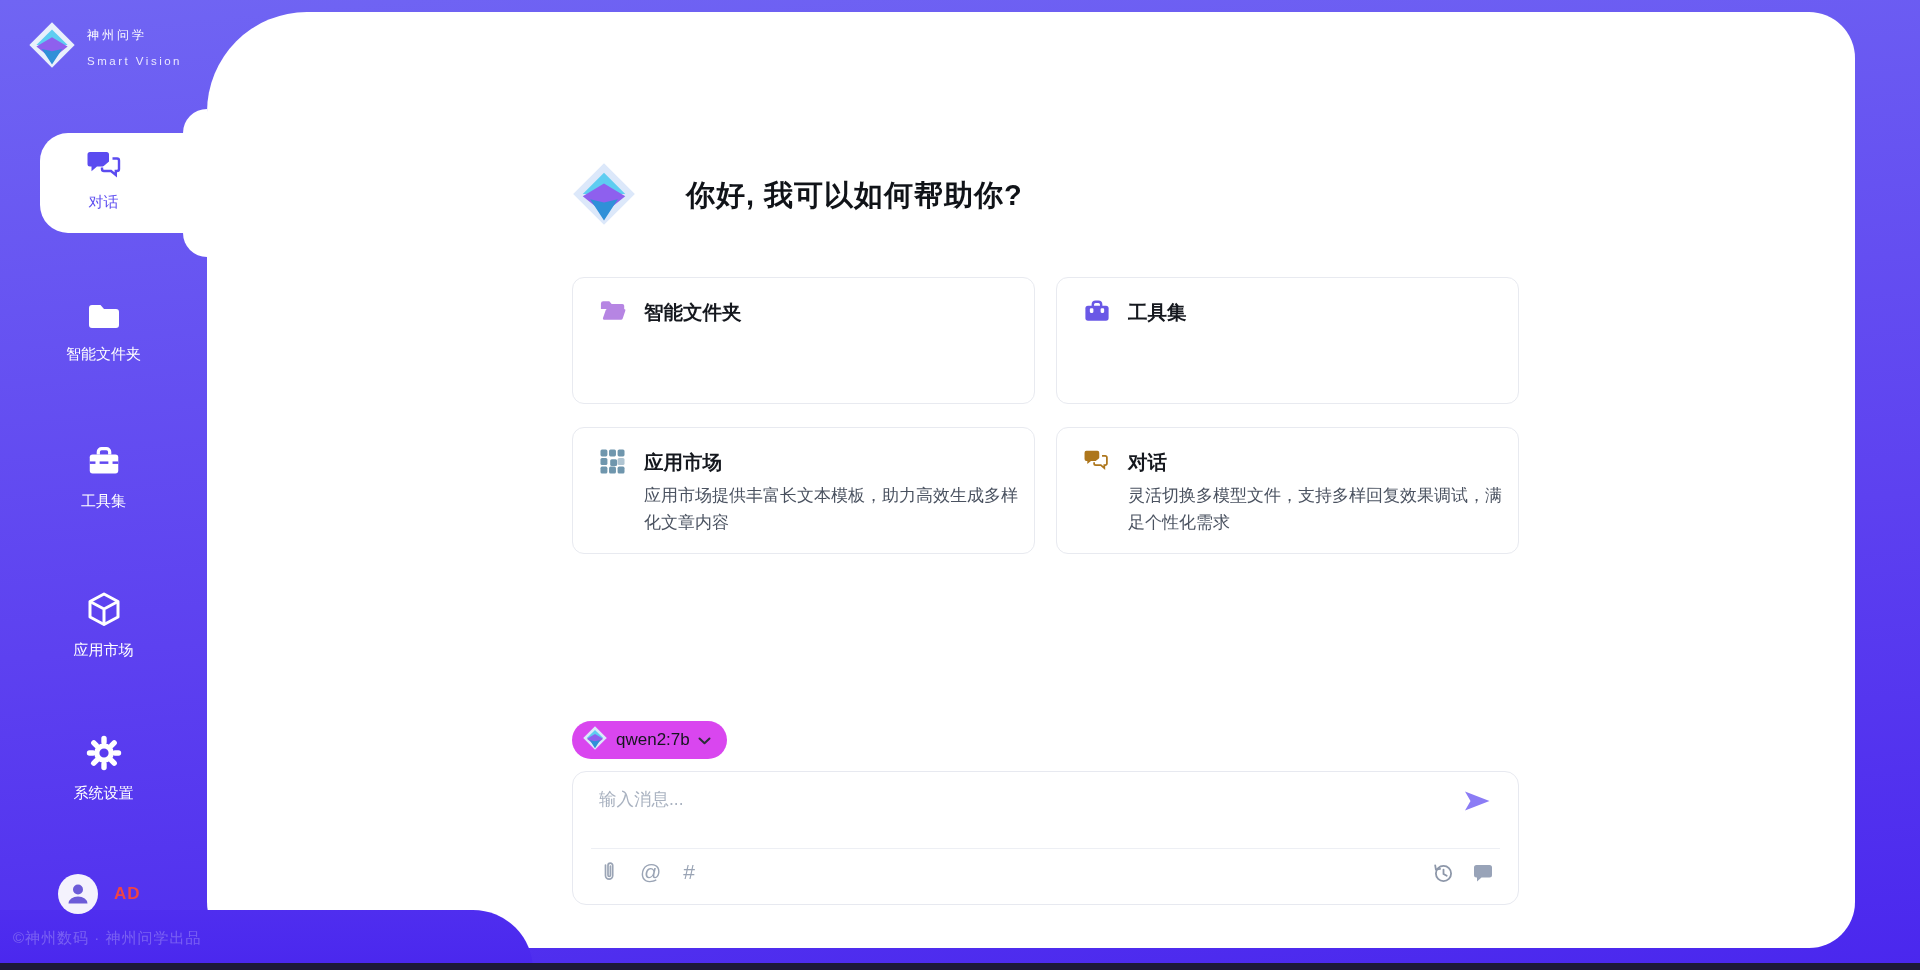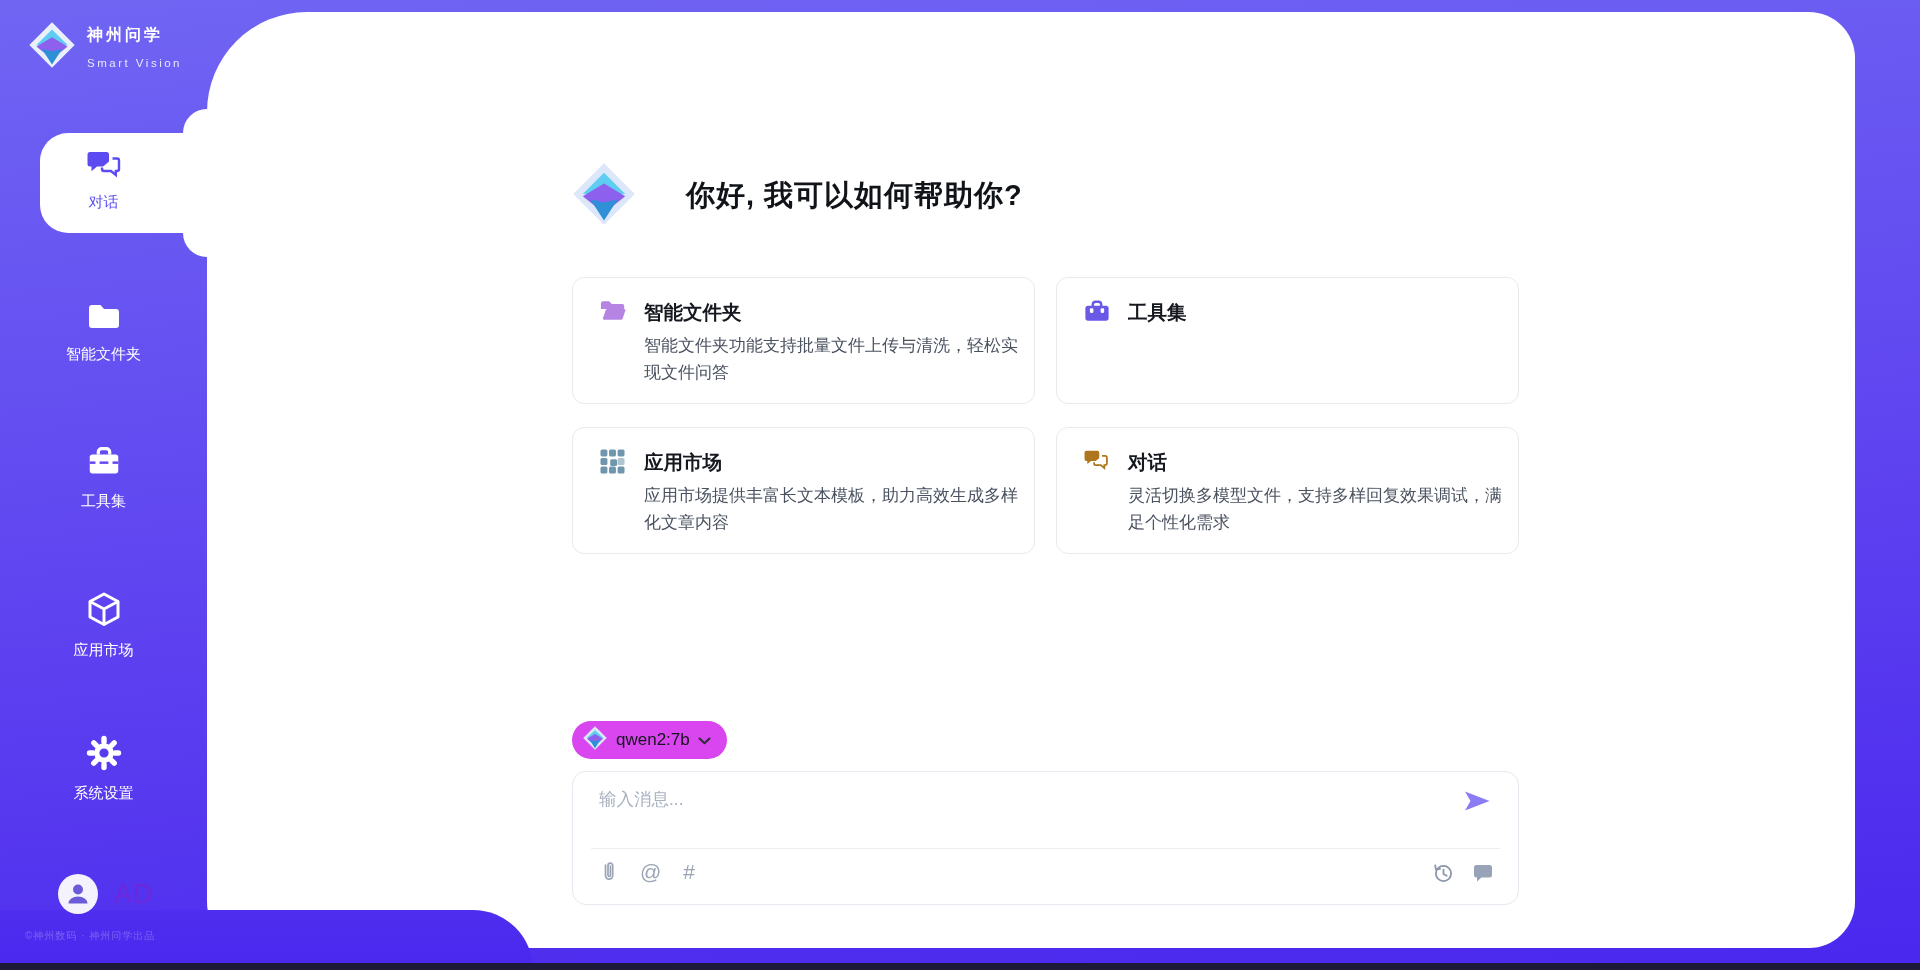--- a/index.html
+++ b/index.html
@@ -20,37 +20,37 @@
     background:linear-gradient(180deg,#4f2eef,#4a27ee);
     border-top-right-radius:60px;
   }
   .bottom-strip{
     position:absolute; left:0; top:963px; width:1920px; height:7px;
     background:#1d1939; z-index:40;
   }
 
   
   .logo-block{ position:absolute; left:27px; top:20px; display:flex; align-items:center; gap:10px; z-index:5; }
-  .logo-text .cn{ color:#fff; font-size:16px; font-weight:bold; letter-spacing:3px; }
+  .logo-text .cn{ color:#fff; font-size:12px; font-weight:normal; letter-spacing:3px; }
   .logo-text .en{ color:#e9e7ff; font-size:11.5px; letter-spacing:2.5px; margin-top:11px; }
 
   .tab-blob{ position:absolute; left:40px; top:133px; width:192px; height:100px;
     background:#fff; border-radius:28px 0 0 28px; z-index:2; }
   .fillet{ position:absolute; width:24px; height:24px; background:#fff; z-index:2; }
   .fillet.top{ left:183px; top:109px; border-top-left-radius:100%; }
   .fillet.bottom{ left:183px; top:233px; border-bottom-left-radius:100%; }
 
   .nav-item{ position:absolute; left:0; width:207px; text-align:center; z-index:6; cursor:pointer; }
   .nav-item .label{ display:block; margin-top:7px; font-size:15px; color:#ffffff; }
   .nav-item.active .label{ color:#5b4bf0; }
 
   .user-row{ position:absolute; left:58px; top:874px; display:flex; align-items:center; gap:16px; z-index:6; }
   .avatar{ width:40px; height:40px; border-radius:50%; background:#f4f2fd; display:flex; align-items:center; justify-content:center; }
-  .user-name{ color:#6d28d9; font-size:27px; letter-spacing:1px; }
-  .copyright{ position:absolute; left:13px; top:929px; font-size:10px; color:rgba(255,255,255,0.25); z-index:45; letter-spacing:1px;margin-left:12px; }
+  .user-name{ color:#ef4444; font-size:17px; letter-spacing:1px;font-weight:bold; }
+  .copyright{ position:absolute; left:13px; top:929px; font-size:15px; color:rgba(255,255,255,0.25); z-index:45; letter-spacing:1px; }
 
   
   .greeting{ position:absolute; left:570px; top:160px; display:flex; align-items:center; gap:48px; }
   .greeting h1{ font-size:29px; font-weight:bold; color:#101318; letter-spacing:1px; }
 
   
   .card{ position:absolute; width:463px; height:127px; background:#fff;
     border:1px solid #e8eaf0; border-radius:12px; cursor:pointer; }
   .card .icon{ position:absolute; left:27px; top:21px; }
   .card .title{ position:absolute; left:71px; top:21px; font-size:19.5px; font-weight:bold; color:#15181e; }
@@ -191,21 +191,20 @@
 </div>
 
 <div class="card card1">
   <span class="icon">
     <svg viewBox="0 0 29 24" width="27" height="23">
       <path d="M1 4.5 A2.5 2.5 0 0 1 3.5 2 h6.5 l2.5 3 H24 a2 2 0 0 1 2 2 v3.5 H1 Z" fill="#b685e3"></path>
       <path d="M4.8 22 H22.5 a2 2 0 0 0 1.9 -1.4 l2.8 -8.2 A1.5 1.5 0 0 0 25.8 10.4 H8 a2 2 0 0 0 -1.9 1.4 L3.2 20 a1.5 1.5 0 0 0 1.6 2 Z" fill="#b685e3"></path>
     </svg>
   </span>
   <span class="title">智能文件夹</span>
-  <span class="desc">智能文件夹功能支持批量文件上传与清洗，轻松实现文件问答</span>
 </div>
 
 <div class="card card2">
   <span class="icon">
     <svg viewBox="0 0 28 24" width="26" height="23">
       <path d="M9.5 8 V5.5 a3 3 0 0 1 3 -3 h3 a3 3 0 0 1 3 3 V8" fill="none" stroke="#6a58e6" stroke-width="2.6"></path>
       <rect x="1.5" y="7" width="25" height="16" rx="2.8" fill="#6a58e6"></rect>
       <rect x="6.3" y="9.6" width="3.8" height="5" rx="1.2" fill="#ffffff"></rect>
       <rect x="17.9" y="9.6" width="3.8" height="5" rx="1.2" fill="#ffffff"></rect>
     </svg>

